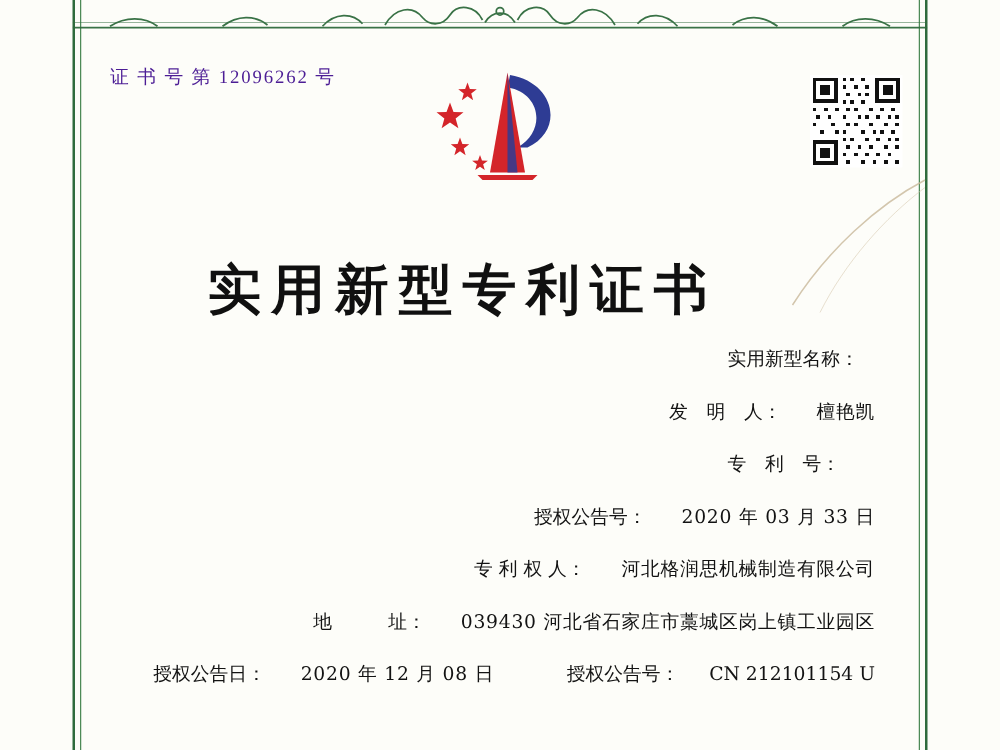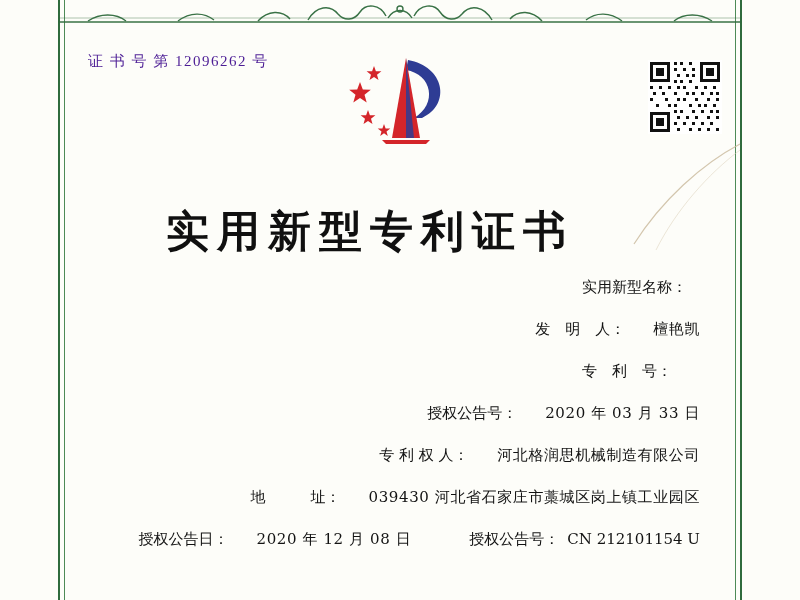--- a/index.html
+++ b/index.html
@@ -131,21 +131,21 @@
 
   
   .field-row.dual {
     margin-bottom: 0;
   }
   .field-row .second-label {
     margin-left: 58px;
     white-space: nowrap;
   }
   .field-row .second-value {
-    margin-left: 8px;
+    margin-left: 24px;
     white-space: nowrap;
   }
 </style>
 </head>
 <body>
 
 <div class="page">
 
   <div class="border-frame"></div>
   <div class="border-inner"></div>

